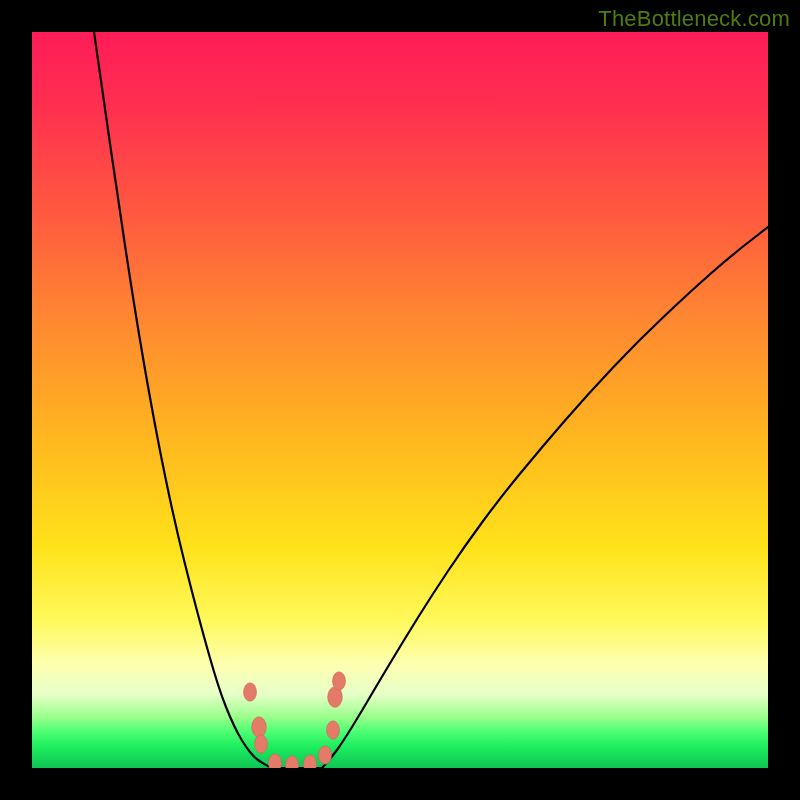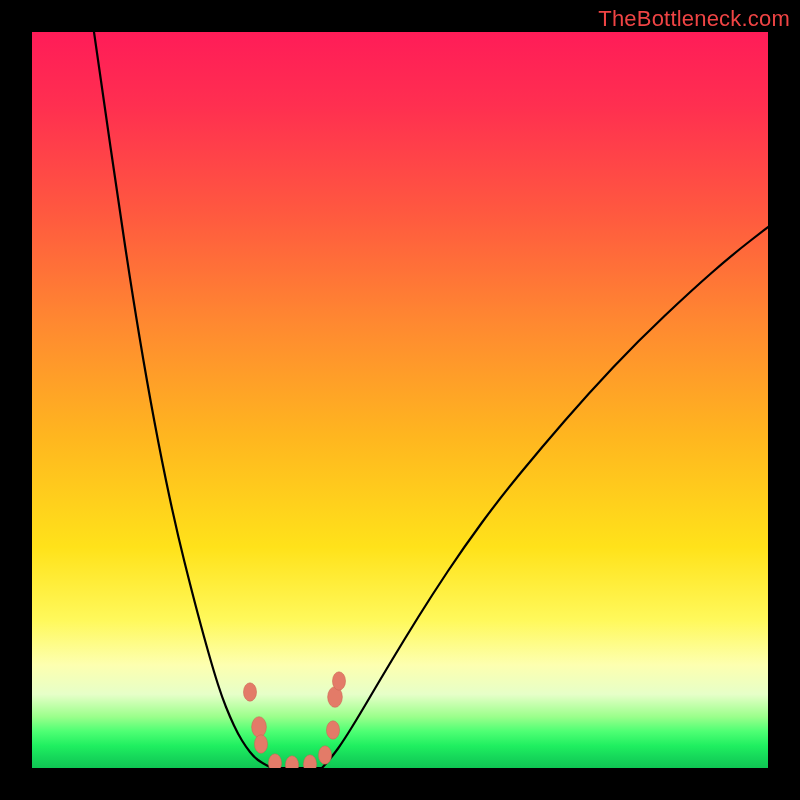--- a/index.html
+++ b/index.html
@@ -40,21 +40,21 @@
       #16d85a 98.5%,
       #0fc653 100%
     );
   }
   .watermark {
     position: absolute;
     top: 6px;
     right: 10px;
     font-size: 22px;
     font-weight: 500;
-    color: #ef4444;
+    color: #4d7c0f;
     letter-spacing: 0.2px;
     user-select: none;
   }
   svg {
     position: absolute;
     left: 0;
     top: 0;
   }
   .curve {
     fill: none;

